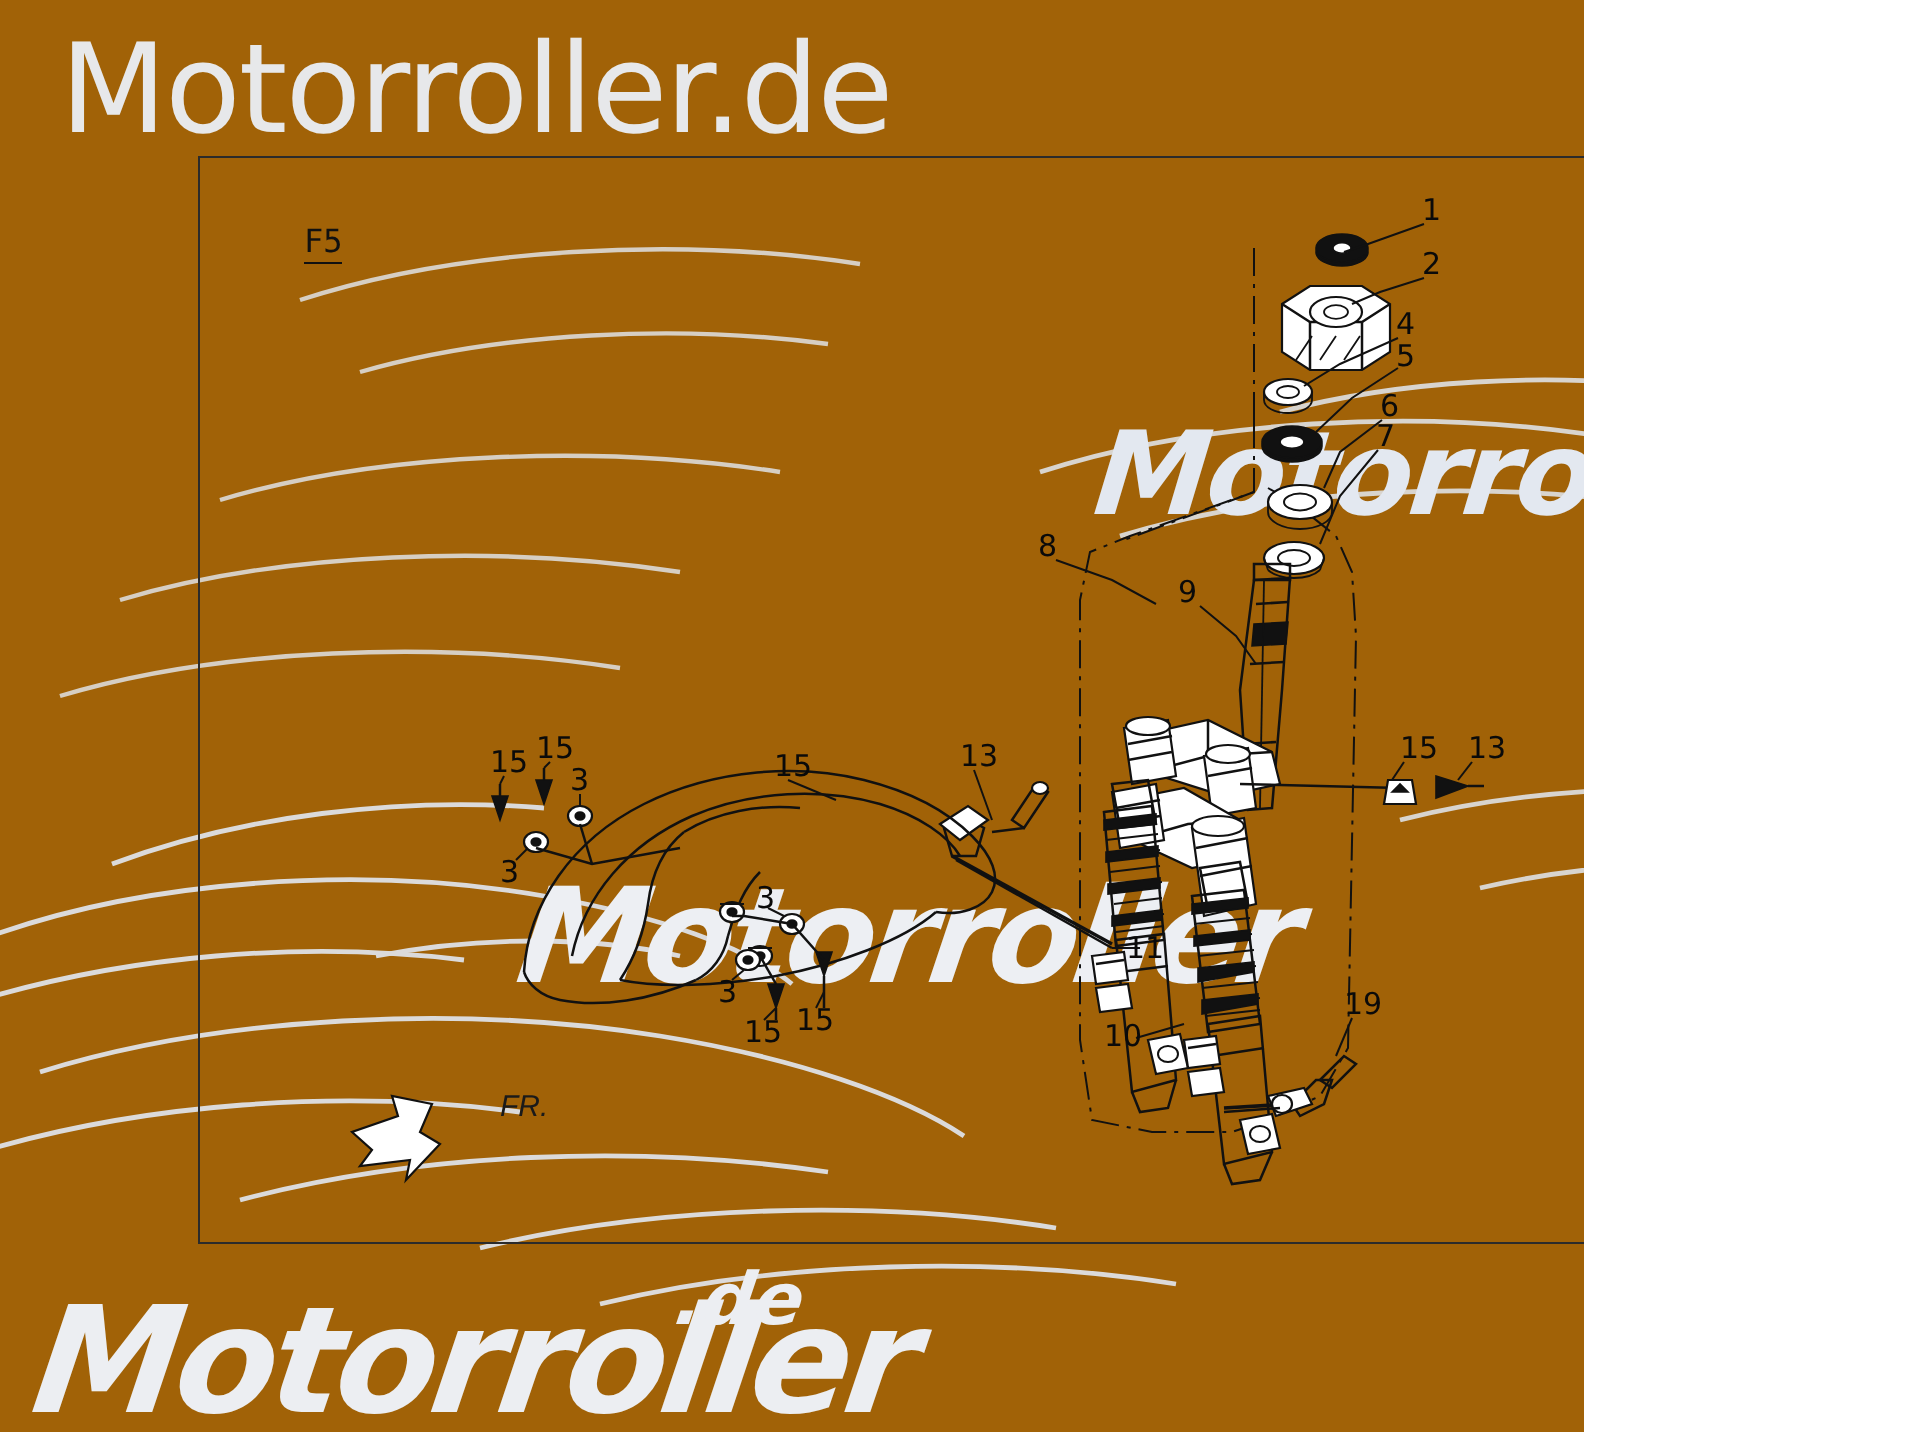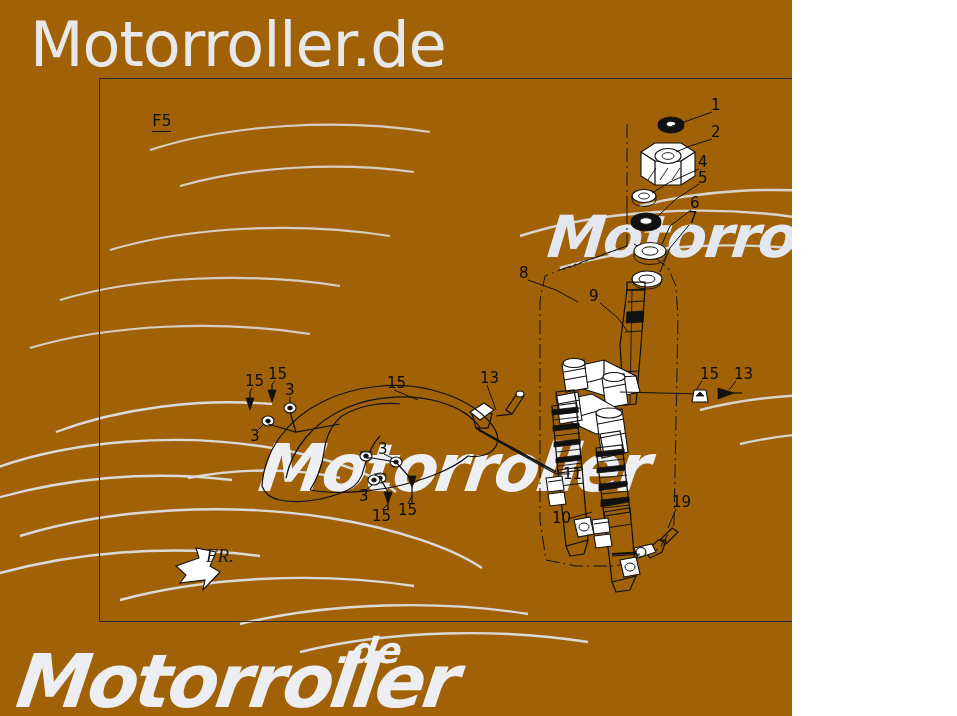--- a/index.html
+++ b/index.html
@@ -132,24 +132,25 @@
   }
   .callout {
     position: absolute;
     font-family: "DejaVu Sans", sans-serif;
     font-size: 15px;
     color: #0a0a0a;
     user-select: none;
   }
   .fr-label {
     position: absolute;
-    font-family: Liberation Serif, serif;
-    font-size: 19px;
+    font-family: Liberation Sans, sans-serif;
+    font-size: 15px;
     font-style: italic;
     color: #1a1a1a;
+    margin-left: 44px;
   }
 </style>
 </head>
 <body>
 
 <div id="page">
 
   <div id="bg-watermarks">
 
     <svg width="957" height="716" viewBox="0 0 957 716" style="position:absolute;left:0;top:0;">

